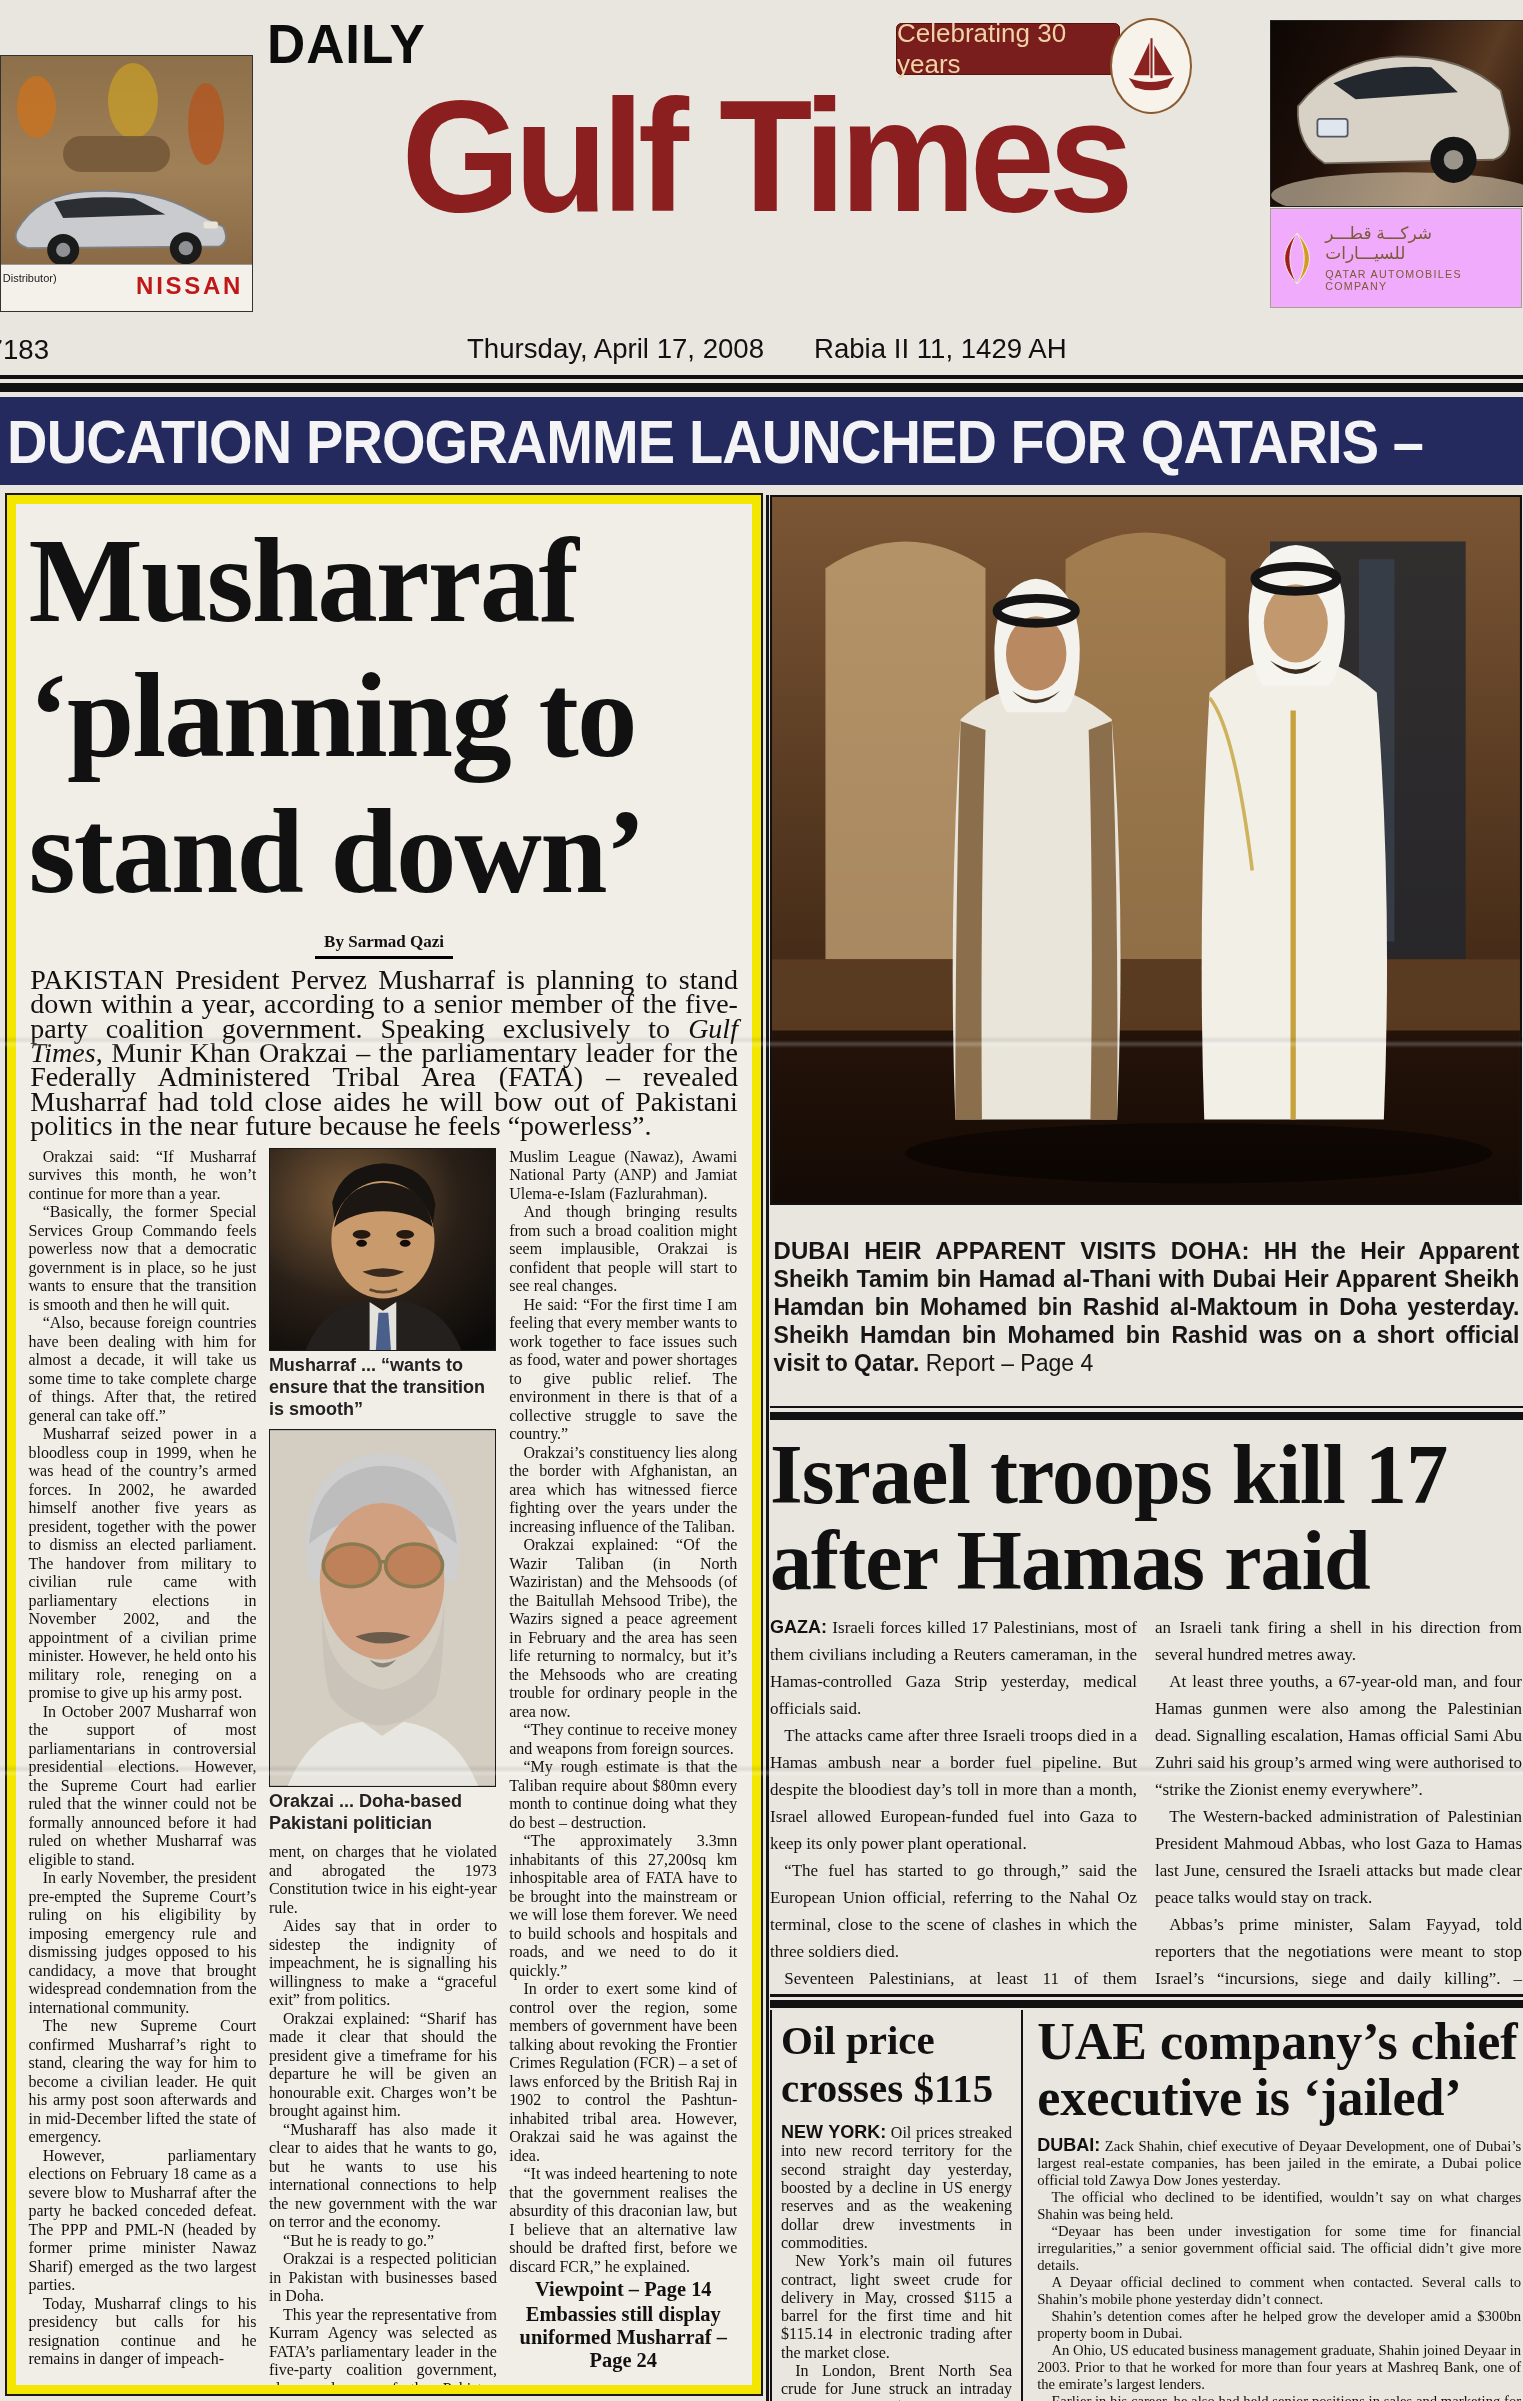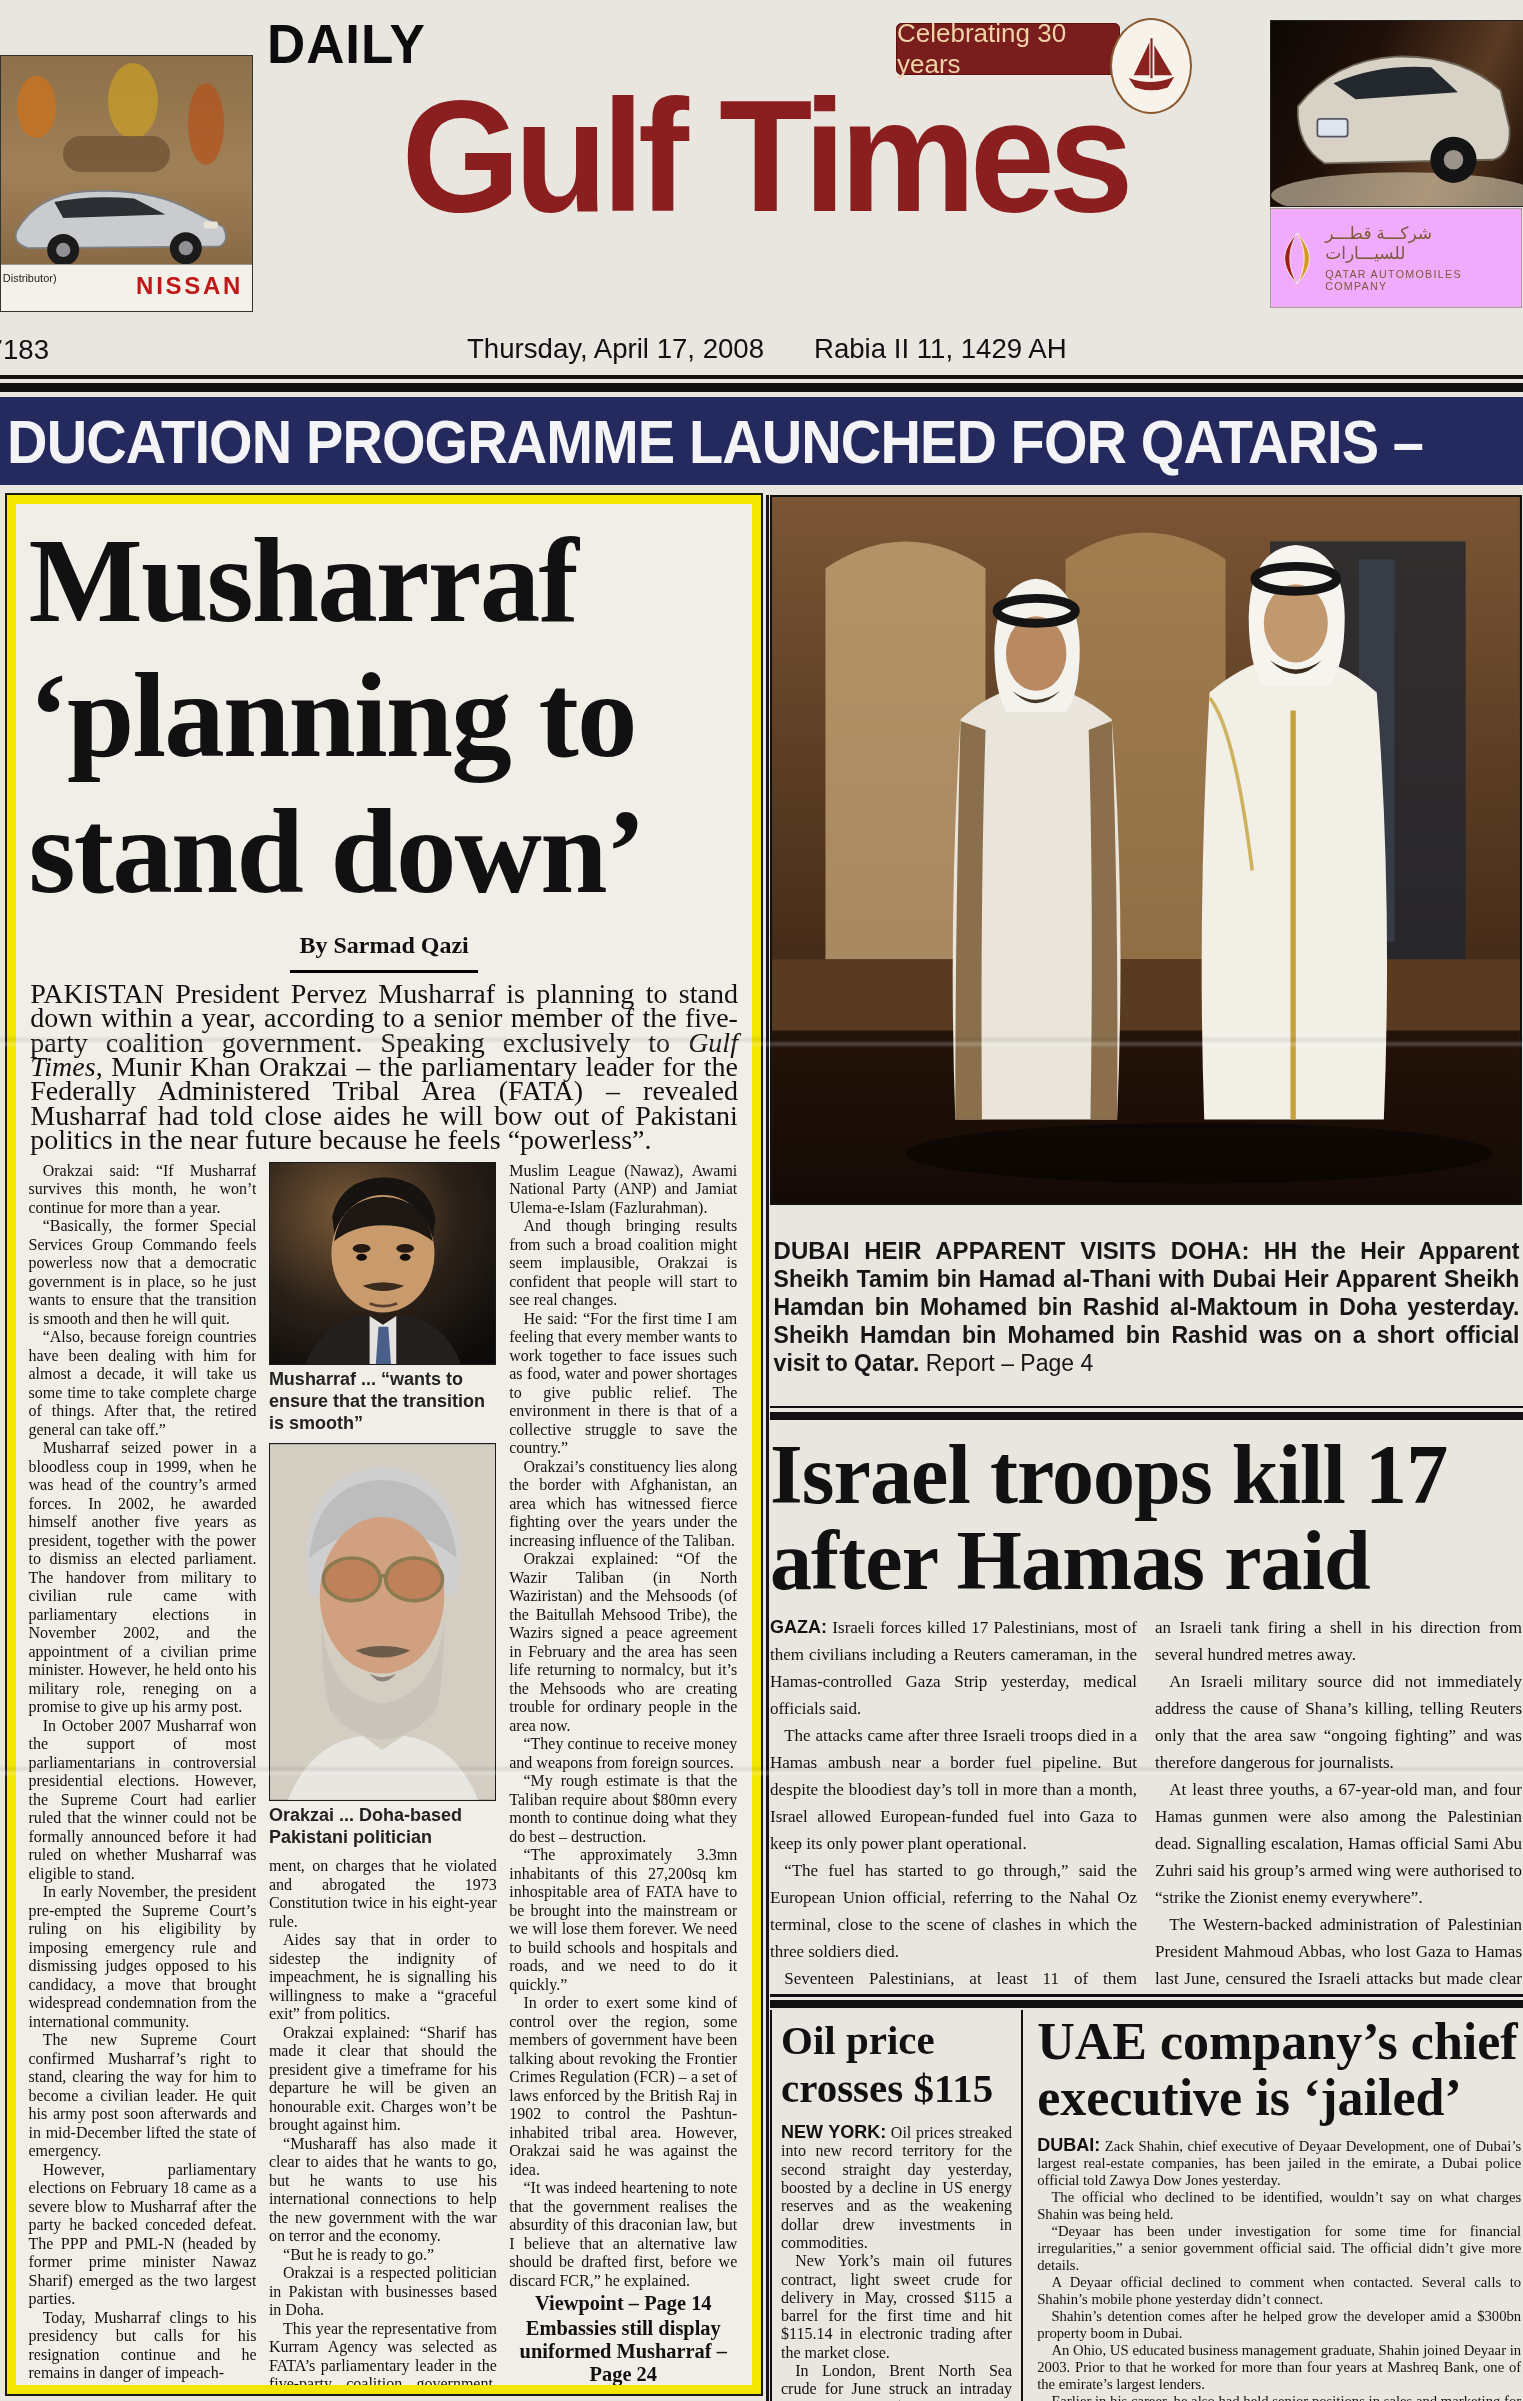--- a/index.html
+++ b/index.html
@@ -40,21 +40,21 @@
   .rule-b{left:0;top:383px;width:1523px;height:9px;background:#111;}
   
   .banner{left:0;top:397px;width:1523px;height:88px;background:#242a5e;display:flex;align-items:center;}
   .banner span{font-family:"Liberation Sans",sans-serif;font-weight:800;font-size:56px;color:#f4f4f7;
                letter-spacing:-0.9px;padding-left:7.1px;white-space:nowrap;transform:scaleY(1.08);transform-origin:center left;}
   
   .ybox{left:7.1px;top:495px;width:754px;height:1899px;box-sizing:border-box;border:9px solid #f3e600;
         outline:2.7px solid #1a1a1a;background:#f1eee7;padding:3.6px 12.4px;overflow:hidden;}
   .m-head{font-weight:bold;font-size:121px;line-height:1.12;letter-spacing:-1.8px;margin-top:5.3px;}
   .m-byline-wrap{text-align:center;margin:12.4px 0 9px;}
-  .m-byline{display:inline-block;font-weight:bold;font-size:24px;border-bottom:3.6px solid #000;padding:0 9px 11px;}
+  .m-byline{display:inline-block;font-weight:bold;font-size:17px;border-bottom:3.6px solid #000;padding:0 9px 4px;}
   .m-lede{font-weight:normal;font-size:28px;line-height:24.4px;text-align:justify;margin:1.8px 1.8px 9px;}
   .cols{display:flex;gap:12.4px;}
   .col{width:228px;flex:0 0 228px;overflow:hidden;}
   p.body{font-size:16px;line-height:18.5px;text-align:justify;margin:0;text-indent:14.2px;}
   .cont > p:first-child{text-indent:0;}
   .photo{border:1.8px solid #1a1a1a;background:#000;display:block;}
   .cap{font-family:"Liberation Sans",sans-serif;font-weight:bold;font-size:18px;line-height:1.22;
        color:#222;margin:4.4px 0 8px;}
   .ref{font-weight:bold;font-size:20.4px;margin:1.8px 0;}
   .ref.center{text-align:center;}
@@ -310,21 +310,20 @@
       <p class="body" style="text-indent:0;"><b class="lead-label">GAZA:</b><span> Israeli forces killed 17 Palestinians, most of them civilians including a Reuters cameraman, in the Hamas-controlled Gaza Strip yesterday, medical officials said.</span></p>
       <div>
           <p class="body">The attacks came after three Israeli troops died in a Hamas ambush near a border fuel pipeline. But despite the bloodiest day’s toll in more than a month, Israel allowed European-funded fuel into Gaza to keep its only power plant operational.</p>
           <p class="body">“The fuel has started to go through,” said the European Union official, referring to the Nahal Oz terminal, close to the scene of clashes in which the three soldiers died.</p>
           <p class="body">Seventeen Palestinians, at least 11 of them civilians, were killed in Israeli assaults, Hamas and medical officials said.</p>
           <p class="body">The dead included Fadel Shana, 23, a Reuters cameraman who was felled while trying to film in central Gaza. Footage from Shana’s camera showed</p>
         </div>
     </div>
     <div class="isr-col cont">
         <p class="body">an Israeli tank firing a shell in his direction from several hundred metres away.</p>
-        <p class="body">An Israeli military source did not immediately address the cause of Shana’s killing, telling Reuters only that the area saw “ongoing fighting” and was therefore dangerous for journalists.</p>
         <p class="body">At least three youths, a 67-year-old man, and four Hamas gunmen were also among the Palestinian dead. Signalling escalation, Hamas official Sami Abu Zuhri said his group’s armed wing were authorised to “strike the Zionist enemy everywhere”.</p>
         <p class="body">The Western-backed administration of Palestinian President Mahmoud Abbas, who lost Gaza to Hamas last June, censured the Israeli attacks but made clear peace talks would stay on track.</p>
         <p class="body">Abbas’s prime minister, Salam Fayyad, told reporters that the negotiations were meant to stop Israel’s “incursions, siege and daily killing”. – Reuters</p>
       </div>
   </div>
 
   <div class="hr-thin"></div>
   <div class="hr-thick"></div>
 
   <div class="bottom-row">

